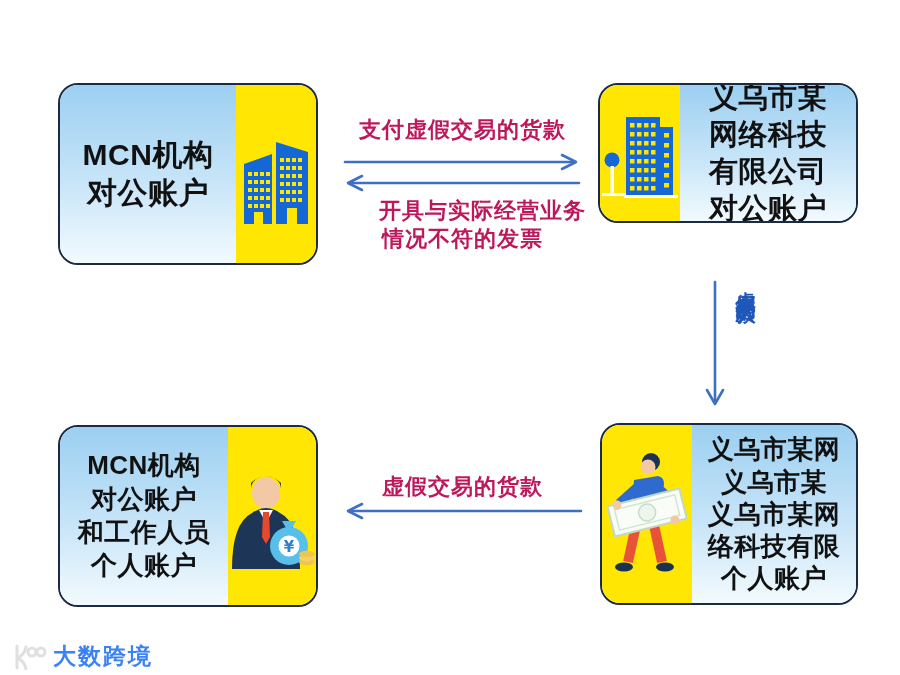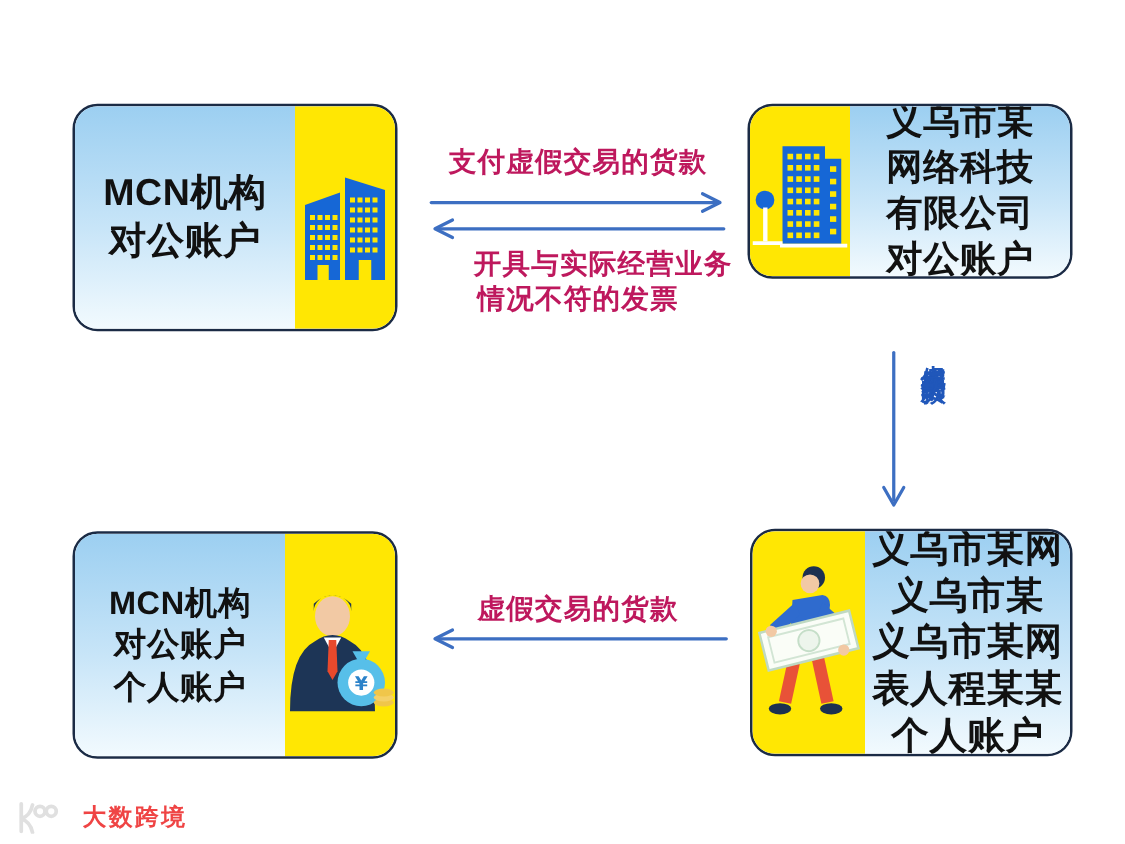--- a/index.html
+++ b/index.html
@@ -24,35 +24,35 @@
     text-align:center;color:#111;font-weight:700;line-height:1.28;
     letter-spacing:0.5px;
   }
   .box-tl{left:58px;top:83px;width:260px;height:182px;}
   .box-tr{left:598px;top:83px;width:260px;height:140px;}
   .box-bl{left:58px;top:425px;width:260px;height:182px;}
   .box-br{left:600px;top:423px;width:258px;height:182px;}
   .box-tl .box-text{font-size:30px;}
   .box-tr .box-text{font-size:29px;}
   .box-bl .box-text{font-size:26px;}
-  .box-br .box-text{font-size:30px;line-height:1.24;}
+  .box-br .box-text{font-size:26px;line-height:1.24;}
   
   .flow-label{
     position:absolute;color:#be185d;font-weight:700;font-size:22px;
     text-align:center;letter-spacing:1px;white-space:nowrap;
   }
   .flow-label-vert{
     position:absolute;color:#2057ba;font-weight:700;font-size:20px;
     writing-mode:vertical-rl;text-orientation:upright;letter-spacing:2px;
   }
   svg{display:block;}
   
   .watermark{
-    position:absolute;left:13px;top:641px;display:flex;align-items:center;gap:19px;
-    color:#ef4444;font-weight:700;font-size:19px;letter-spacing:2px;
+    position:absolute;left:13px;top:641px;display:flex;align-items:center;gap:6px;
+    color:#3b82f6;font-weight:700;font-size:23px;letter-spacing:2px;
   }
 </style>
 </head>
 <body>
 
 <div class="box box-tl">
   <div class="panel panel-blue">
     <div class="box-text">
       <div>MCN机构</div>
       <div>对公账户</div>
@@ -173,20 +173,21 @@
       <div>对公账户</div>
     </div>
   </div>
 </div>
 
 <div class="box box-bl">
   <div class="panel panel-blue">
     <div class="box-text">
       <div>MCN机构</div>
       <div>对公账户</div>
+      <div>和工作人员</div>
       <div>个人账户</div>
     </div>
   </div>
   <div class="panel panel-yellow">
     <svg width="88" height="110" viewBox="0 0 88 110">
       <ellipse cx="38" cy="32" rx="14" ry="16" fill="#f2c9a4"></ellipse>
       <path d="M23,28 a15,13 0 0 1 30,0 l0,-6 q-15,-14 -30,0 Z" fill="#1d3556"></path>
       <path d="M4,108 Q4,62 24,52 Q31,47 38,47 Q45,47 52,52 Q72,62 72,108 Z" fill="#1d3556"></path>
       <polygon points="31,49 45,49 38,62" fill="#ffffff"></polygon>
       <polygon points="35,51 41,51 42,76 38,83 34,76" fill="#e8492c"></polygon>
@@ -220,21 +221,21 @@
       </g>
       <circle cx="15" cy="55" r="4.5" fill="#f2c9a4"></circle>
       <circle cx="73" cy="70" r="4.5" fill="#f2c9a4"></circle>
     </svg>
   </div>
   <div class="panel panel-blue">
     <div class="box-text">
       <div>义乌市某网</div>
       <div>义乌市某</div>
       <div>义乌市某网</div>
-      <div>表人程某某</div>
+      <div>络科技有限</div>
       <div>个人账户</div>
     </div>
   </div>
 </div>
 
 <div class="flow-label" style="left:340px;top:115px;width:245px;">支付虚假交易的货款</div>
 
 <svg class="abs" style="left:343px;top:152px;" width="238" height="20" viewBox="0 0 238 20">
   <line x1="2" y1="10" x2="230" y2="10" stroke="#3d6fc2" stroke-width="2.6" stroke-linecap="round"></line>
   <polyline points="219,3 233,10 219,17" fill="none" stroke="#3d6fc2" stroke-width="2.6" stroke-linecap="round" stroke-linejoin="round"></polyline>

